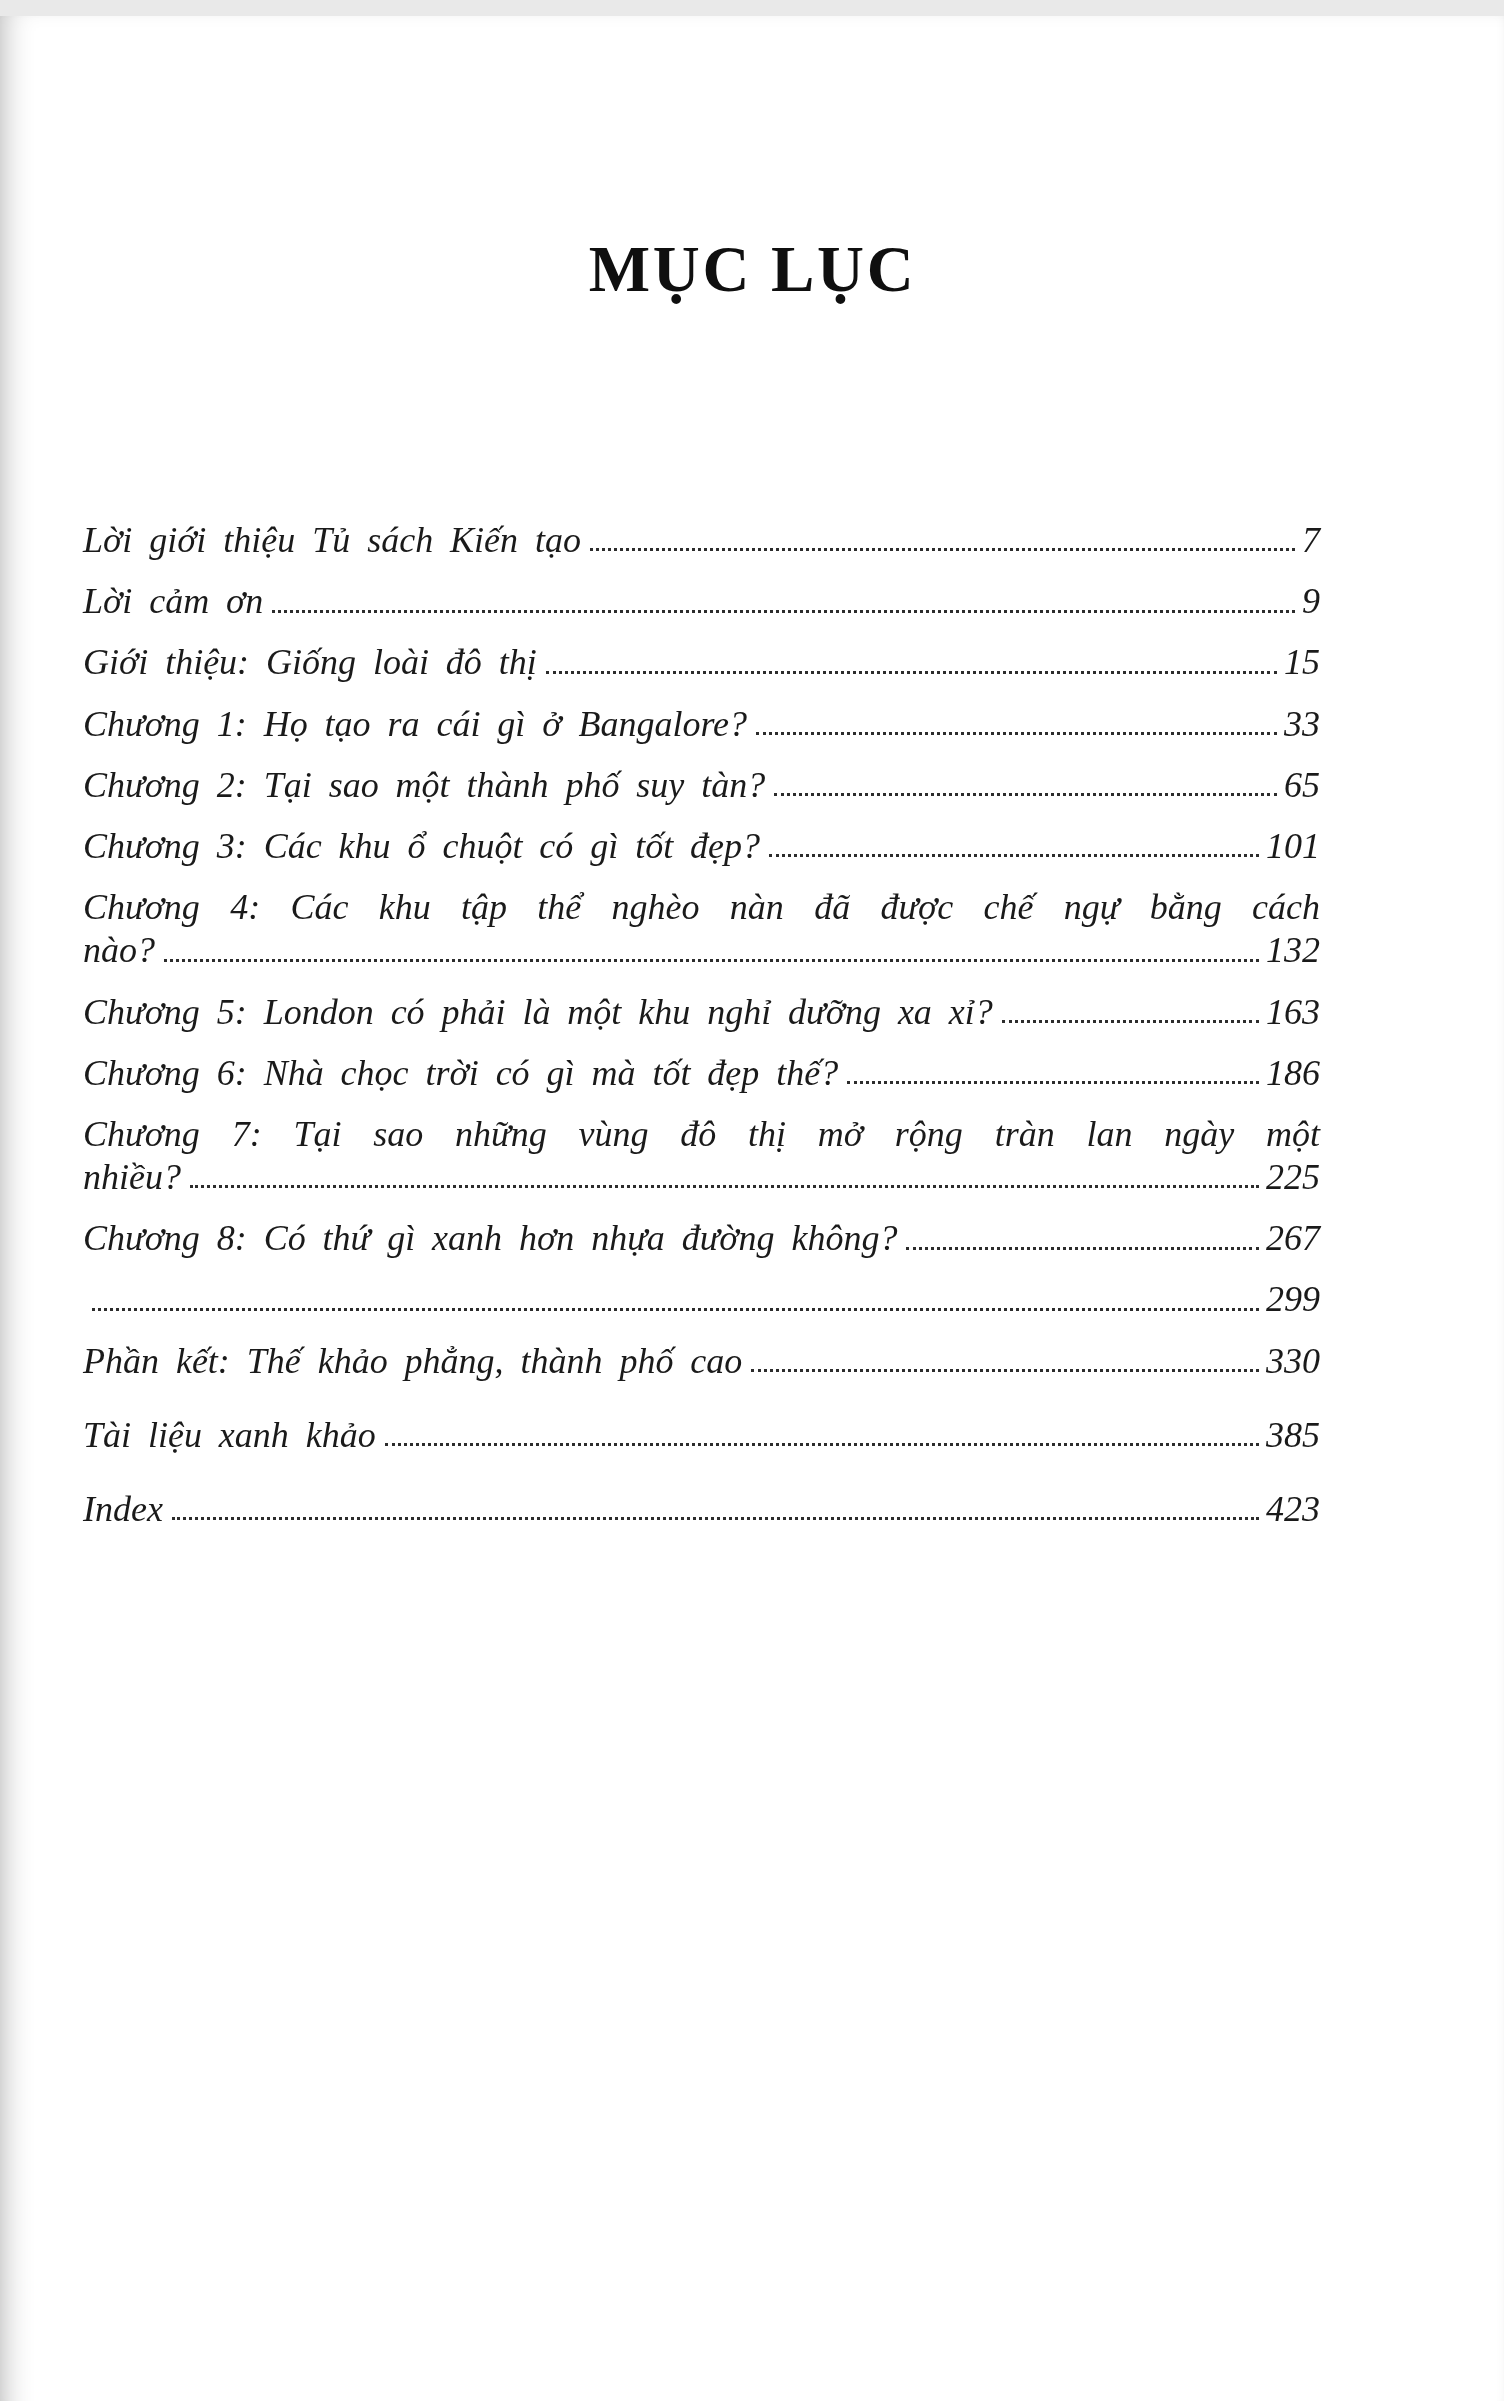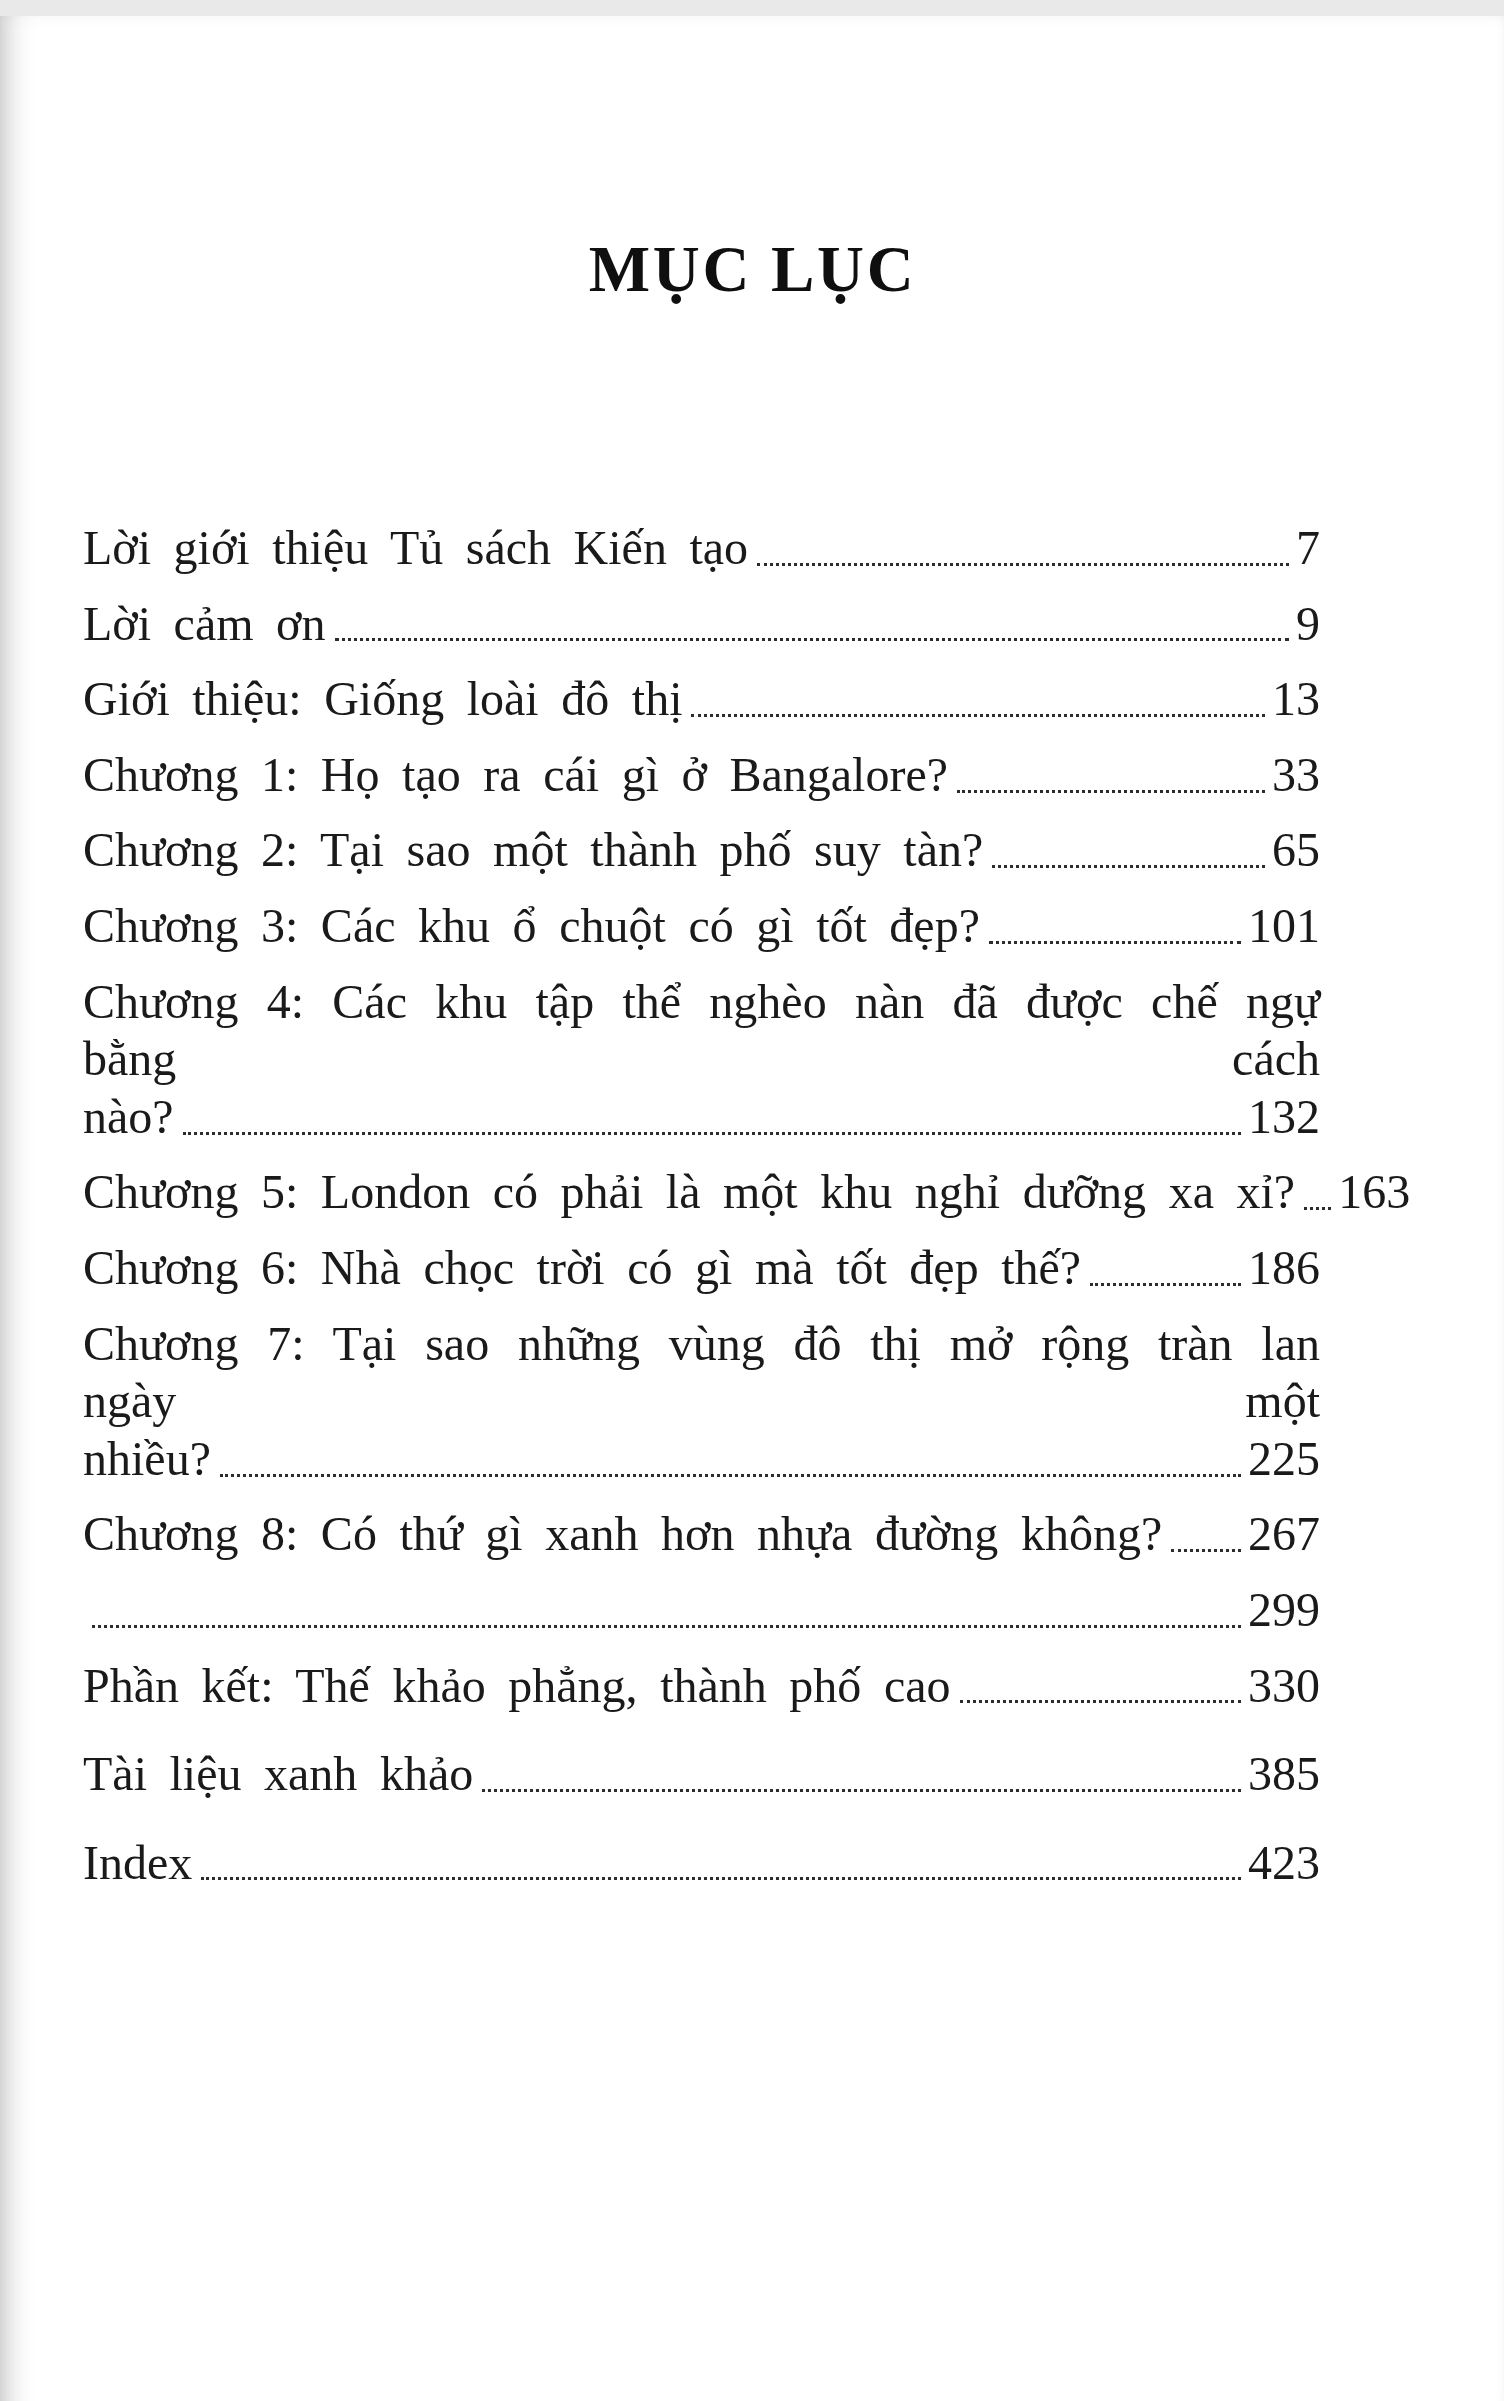--- a/index.html
+++ b/index.html
@@ -26,25 +26,26 @@
     text-align: center;
     font-size: 65px;
     font-weight: 700;
     letter-spacing: 2.7px;
     color: #0f0f0f;
   }
   .toc {
     margin: 212px 185px 0 83px;
   }
   .toc-row {
-    font-size: 48px;
+    font-size: 36px;
     line-height: 1.2;
     margin-bottom: 18px;
     word-spacing: 0.22em;
     color: #1a1a1a;
+    font-style: italic;
   }
   
   .toc-line1 {
     text-align: justify;
     text-align-last: justify;
   }
   .toc-flex {
     display: flex;
     align-items: flex-end;
   }
@@ -92,21 +93,21 @@
       <span class="dots"></span>
       <span class="toc-page">9</span>
     </div>
   </div>
 
   <div class="toc-row">
 
     <div class="toc-flex">
       <span class="toc-label">Giới thiệu: Giống loài đô thị</span>
       <span class="dots"></span>
-      <span class="toc-page">13</span>
+      <span class="toc-page">15</span>
     </div>
   </div>
 
   <div class="toc-row">
 
     <div class="toc-flex">
       <span class="toc-label">Chương 1: Họ tạo ra cái gì ở Bangalore?</span>
       <span class="dots"></span>
       <span class="toc-page">33</span>
     </div>

